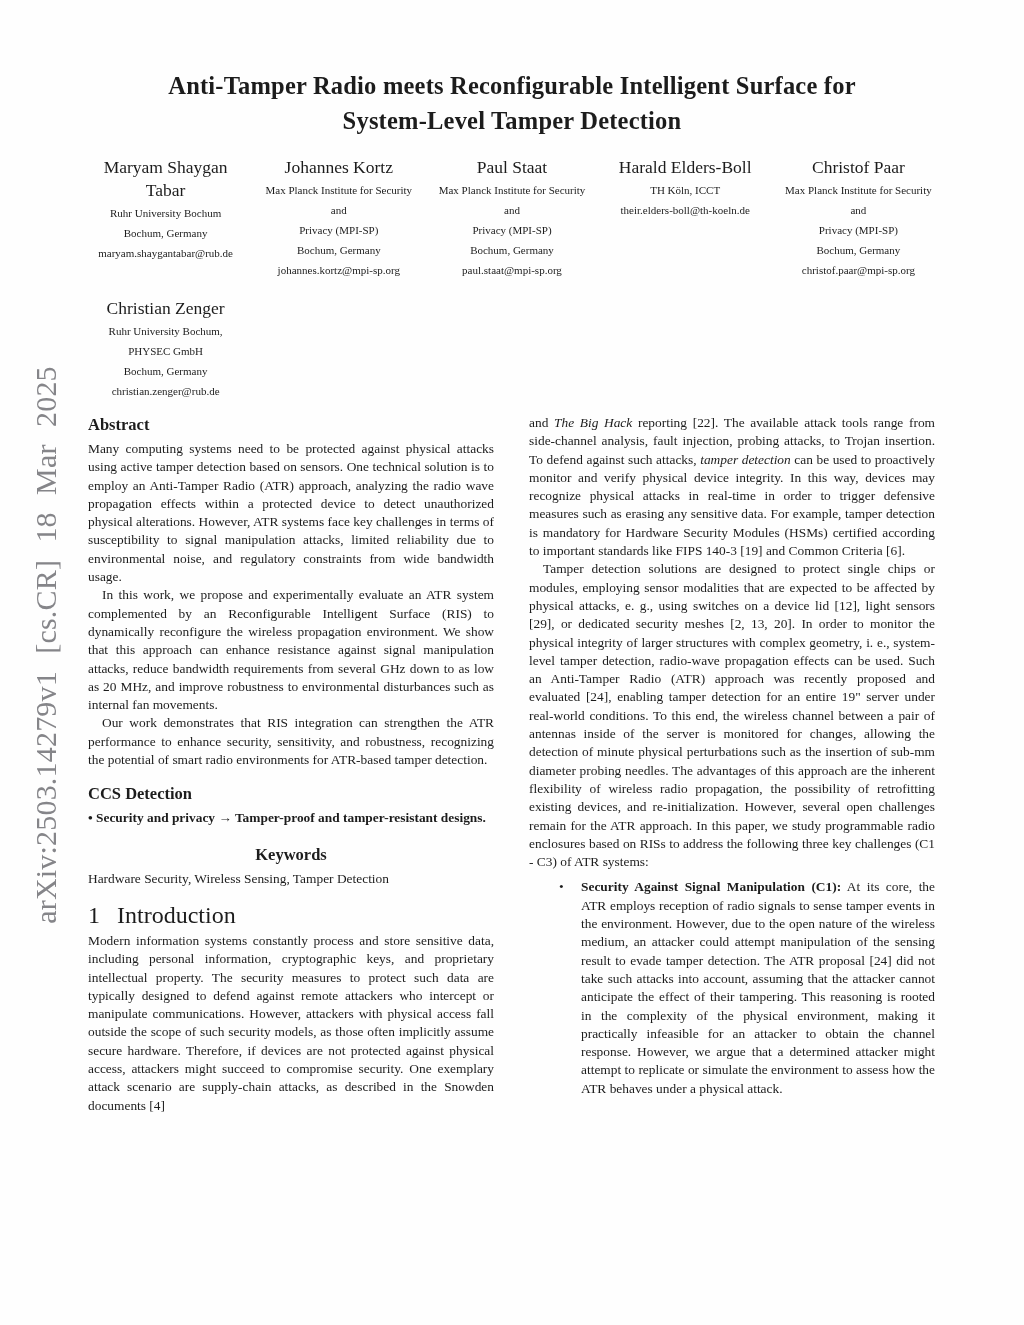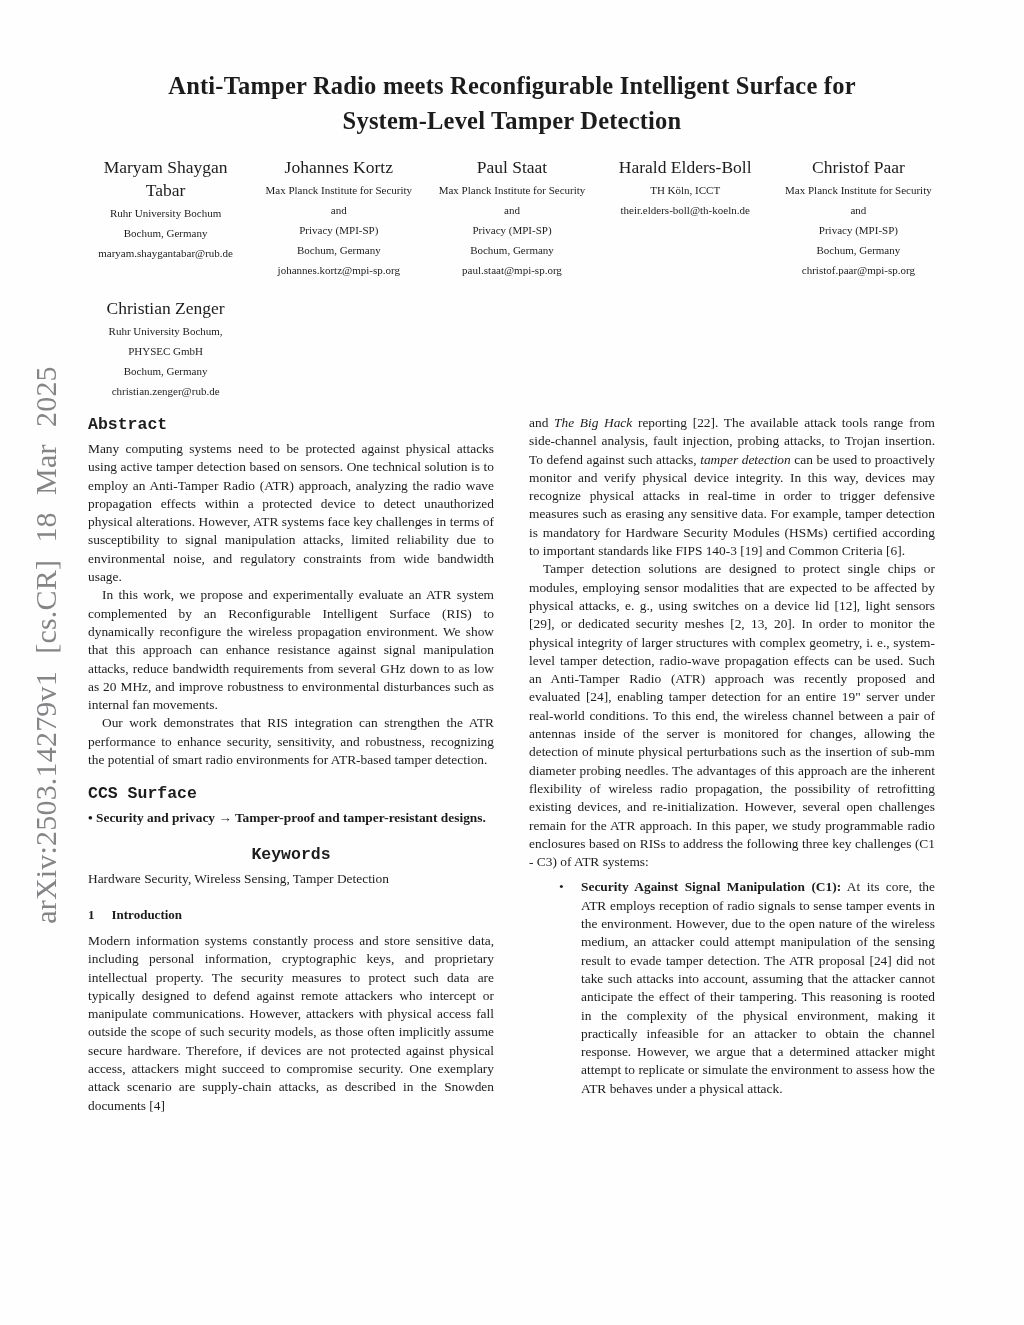--- a/index.html
+++ b/index.html
@@ -70,27 +70,26 @@
     text-align: justify;
   }
   .col p { margin: 0; }
   .indent { text-indent: 14px; }
   .h {
     font-size: 16.5px;
     font-weight: bold;
     margin: 0 0 5px 0;
     line-height: 21px;
     text-align: left;
-    font-family: Liberation Mono, monospace;
   }
   .mt14 { margin-top: 14px; }
   .mt16 { margin-top: 16px; text-align: center; }
   .section-h {
-    font-size: 13px;
-    font-weight: bold;
+    font-size: 24px;
+    font-weight: normal;
     margin: 16px 0 6px 0;
     line-height: 22px;
     text-align: left;
   }
   .section-h .num { margin-right: 17px; }
   .bold { font-weight: bold; }
   .it { font-style: italic; }
   .bullets { margin-top: 7px; }
   .bullet-item {
     position: relative;
@@ -159,21 +158,21 @@
   </section>
 
   <main class="columns">
 
     <div class="col">
       <h2 class="h">Abstract</h2>
       <p>Many computing systems need to be protected against physical attacks using active tamper detection based on sensors. One technical solution is to employ an Anti-Tamper Radio (ATR) approach, analyzing the radio wave propagation effects within a protected device to detect unauthorized physical alterations. However, ATR systems face key challenges in terms of susceptibility to signal manipulation attacks, limited reliability due to environmental noise, and regulatory constraints from wide bandwidth usage.</p>
       <p class="indent">In this work, we propose and experimentally evaluate an ATR system complemented by an Reconfigurable Intelligent Surface (RIS) to dynamically reconfigure the wireless propagation environment. We show that this approach can enhance resistance against signal manipulation attacks, reduce bandwidth requirements from several GHz down to as low as 20 MHz, and improve robustness to environmental disturbances such as internal fan movements.</p>
       <p class="indent">Our work demonstrates that RIS integration can strengthen the ATR performance to enhance security, sensitivity, and robustness, recognizing the potential of smart radio environments for ATR-based tamper detection.</p>
 
-      <h2 class="h mt14">CCS Surface</h2>
+      <h2 class="h mt14">CCS Detection</h2>
       <p class="bold">• Security and privacy → Tamper-proof and tamper-resistant designs.</p>
 
       <h2 class="h mt16">Keywords</h2>
       <p>Hardware Security, Wireless Sensing, Tamper Detection</p>
 
       <h2 class="section-h">
         <span class="num">1</span><span>Introduction</span>
       </h2>
       <p>Modern information systems constantly process and store sensitive data, including personal information, cryptographic keys, and proprietary intellectual property. The security measures to protect such data are typically designed to defend against remote attackers who intercept or manipulate communications. However, attackers with physical access fall outside the scope of such security models, as those often implicitly assume secure hardware. Therefore, if devices are not protected against physical access, attackers might succeed to compromise security. One exemplary attack scenario are supply-chain attacks, as described in the Snowden documents [4]</p>
     </div>

